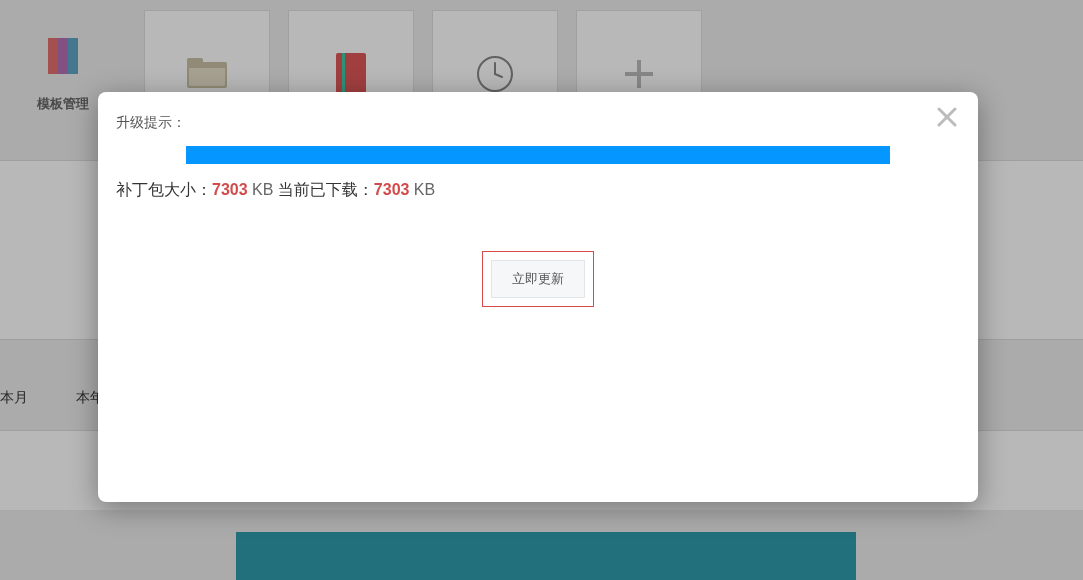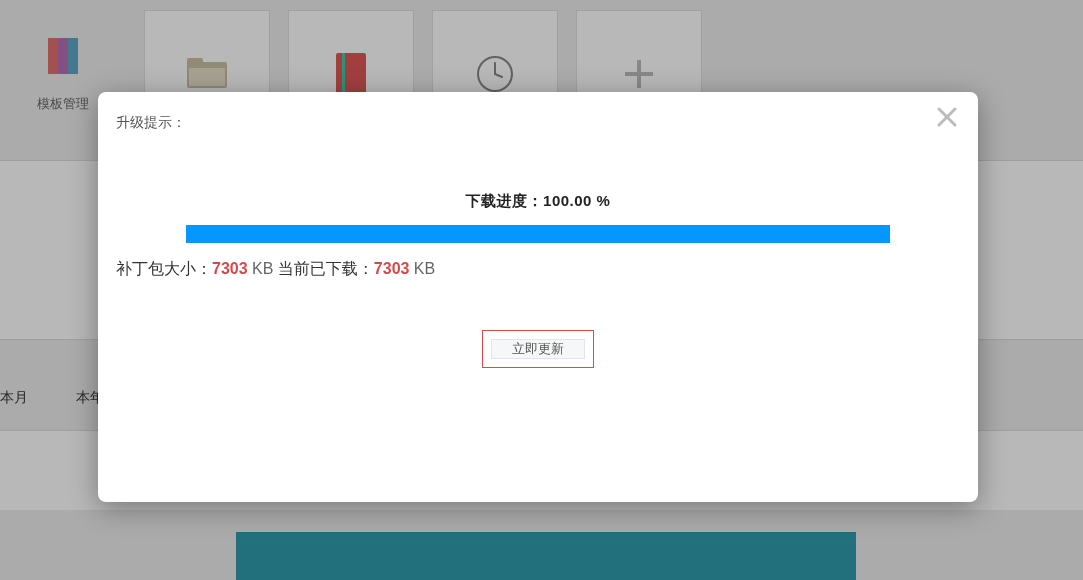--- a/index.html
+++ b/index.html
@@ -32,20 +32,21 @@
       align-items: center;
       justify-content: center;
       gap: 14px;
     }
     .tile .icon-slot { height: 46px; display: flex; align-items: center; justify-content: center; }
     .tile .label { font-size: 13px; color: #666; }
     .tile-first {
       border: none;
       background: transparent;
       align-items: center;
+      font-weight: bold;
     }
     .books-icon {
       display: flex;
       height: 40px;
     }
     .books-icon span {
       width: 10px;
       height: 36px;
       display: inline-block;
     }
@@ -164,21 +165,21 @@
       gap: 12px;
       margin-top: 50px;
       align-items: center;
     }
     .highlight-box {
       border: 1px solid #d94b4b;
       padding: 8px;
       display: inline-flex;
     }
     .btn {
-      padding: 0 20px;
+      padding: 9px 20px;
       background: #f6f7f8;
       border: 1px solid #e1e4e8;
       font-size: 13px;
       color: #555;
       cursor: pointer;
       display: inline-block;
     }
   </style>
 </head>
 <body>
@@ -254,23 +255,20 @@
 
   <div class="modal-close">
     <span>
       <svg viewBox="0 0 20 20">
           <line x1="2" y1="2" x2="18" y2="18" stroke="#bcbcbc" stroke-width="3" stroke-linecap="round"></line>
           <line x1="18" y1="2" x2="2" y2="18" stroke="#bcbcbc" stroke-width="3" stroke-linecap="round"></line>
         </svg>
     </span>
   </div>
 
-  <div class="progress-label">
-    <span>下载进度：</span><span>100.00 %</span>
-  </div>
 
   <div class="progress-bar-outer">
     <div class="progress-bar-inner"></div>
   </div>
 
   <div class="size-line">
     <span>补丁包大小：</span><span class="num">7303</span><span class="unit"> KB </span><span>当前已下载：</span><span class="num">7303</span><span class="unit"> KB</span>
   </div>
 
   <div class="button-row">

